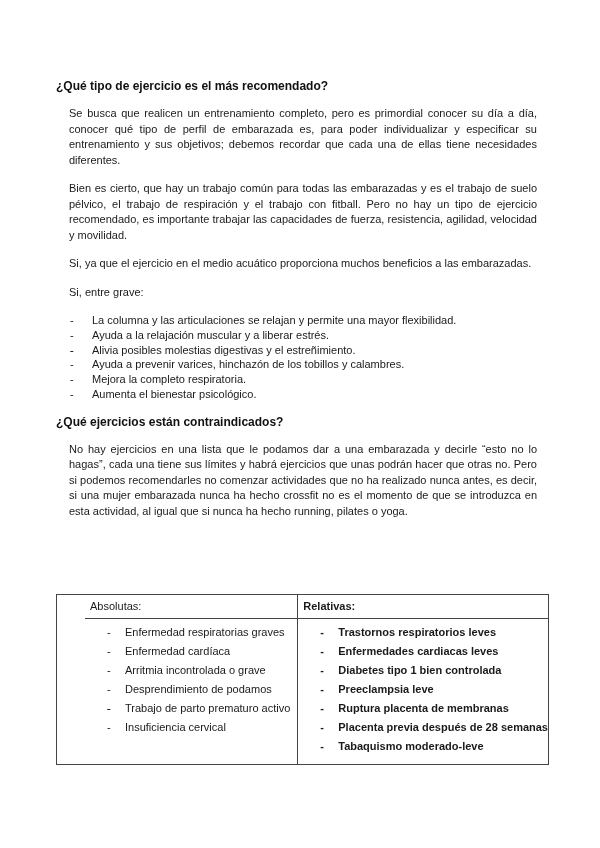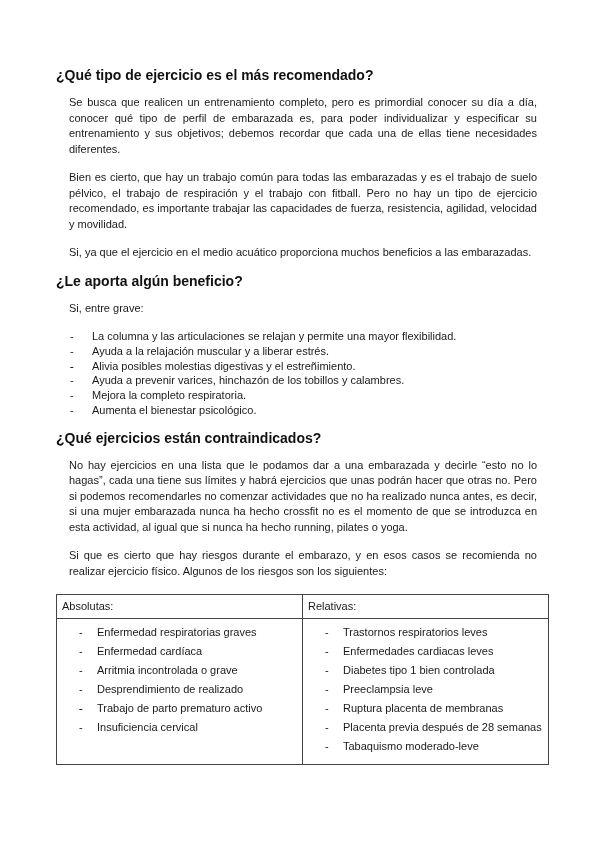--- a/index.html
+++ b/index.html
@@ -16,23 +16,23 @@
       color: #1a1a1a;
       font-size: 11px;
     }
     .page {
       position: absolute;
       left: 56px;
       top: 68px;
       width: 494px;
     }
     h2 {
-      font-size: 14px;
+      font-size: 12px;
       font-weight: bold;
-      margin: 0 0 5px 0;
+      margin: 11px 0 5px 0;
       line-height: 14px;
       color: #111;
     }
     p {
       margin: 13px;
       line-height: 15.5px;
       text-align: justify;
       text-align-last: left;
     }
     .section {
@@ -58,28 +58,30 @@
     }
     .risk-table {
       position: absolute;
       left: 56px;
       top: 594px;
       width: 493px;
       height: 171px;
       border: 1.4px solid #444;
       box-sizing: border-box;
       display: flex;
+      padding-left: 28px;
     }
     .risk-col {
       flex: 1;
       display: flex;
       flex-direction: column;
     }
     .risk-col + .risk-col {
       border-left: 1.4px solid #444;
+      font-weight: bold;
     }
     .risk-col .col-head {
       height: 23px;
       line-height: 23px;
       padding-left: 5px;
       border-bottom: 1.4px solid #444;
       font-size: 11px;
     }
     .risk-col ul {
       list-style: none;
@@ -107,49 +109,47 @@
     <h2>¿Qué tipo de ejercicio es el más recomendado?</h2>
     <p>Se busca que realicen un entrenamiento completo, pero es primordial conocer su día a día, conocer qué tipo de perfil de embarazada es, para poder individualizar y especificar su entrenamiento y sus objetivos; debemos recordar que cada una de ellas tiene necesidades diferentes.</p>
     <p class="para-gap">Bien es cierto, que hay un trabajo común para todas las embarazadas y es el trabajo de suelo pélvico, el trabajo de respiración y el trabajo con fitball. Pero no hay un tipo de ejercicio recomendado, es importante trabajar las capacidades de fuerza, resistencia, agilidad, velocidad y movilidad.</p>
   </div>
 
   <div class="section">
     <p>Si, ya que el ejercicio en el medio acuático proporciona muchos beneficios a las embarazadas.</p>
   </div>
 
   <div class="section">
-    <h2>¿Le aporta algún beneficio?</h2>
     <p>Si, entre grave:</p>
     <ul class="dash">
       <li><span class="dash-mark">-</span><span>La columna y las articulaciones se relajan y permite una mayor flexibilidad.</span></li>
       <li><span class="dash-mark">-</span><span>Ayuda a la relajación muscular y a liberar estrés.</span></li>
       <li><span class="dash-mark">-</span></li>
       <li><span class="dash-mark">-</span><span>Alivia posibles molestias digestivas y el estreñimiento.</span></li>
       <li><span class="dash-mark">-</span><span>Ayuda a prevenir varices, hinchazón de los tobillos y calambres.</span></li>
       <li><span class="dash-mark">-</span><span>Mejora la completo respiratoria.</span></li>
       <li><span class="dash-mark">-</span><span>Aumenta el bienestar psicológico.</span></li>
     </ul>
   </div>
 
   <div class="section">
     <h2>¿Qué ejercicios están contraindicados?</h2>
     <p>No hay ejercicios en una lista que le podamos dar a una embarazada y decirle “esto no lo hagas”, cada una tiene sus límites y habrá ejercicios que unas podrán hacer que otras no. Pero si podemos recomendarles no comenzar actividades que no ha realizado nunca antes, es decir, si una mujer embarazada nunca ha hecho crossfit no es el momento de que se introduzca en esta actividad, al igual que si nunca ha hecho running, pilates o yoga.</p>
-    <p class="para-gap">Si que es cierto que hay riesgos durante el embarazo, y en esos casos se recomienda no realizar ejercicio físico. Algunos de los riesgos son los siguientes:</p>
   </div>
 
 </div>
 
 <div class="risk-table">
   <div class="risk-col">
     <div class="col-head">Absolutas:</div>
     <ul>
       <li><span class="dash-mark">-</span><span>Enfermedad respiratorias graves</span></li>
       <li><span class="dash-mark">-</span><span>Enfermedad cardíaca</span></li>
       <li><span class="dash-mark">-</span><span>Arritmia incontrolada o grave</span></li>
-      <li><span class="dash-mark">-</span><span>Desprendimiento de realizado</span></li>
+      <li><span class="dash-mark">-</span><span>Desprendimiento de podamos</span></li>
       <li><span class="dash-mark">-</span></li>
       <li><span class="dash-mark">-</span><span>Trabajo de parto prematuro activo</span></li>
       <li><span class="dash-mark">-</span><span>Insuficiencia cervical</span></li>
     </ul>
   </div>
   <div class="risk-col">
     <div class="col-head">Relativas:</div>
     <ul>
       <li><span class="dash-mark">-</span><span>Trastornos respiratorios leves</span></li>
       <li><span class="dash-mark">-</span><span>Enfermedades cardiacas leves</span></li>

